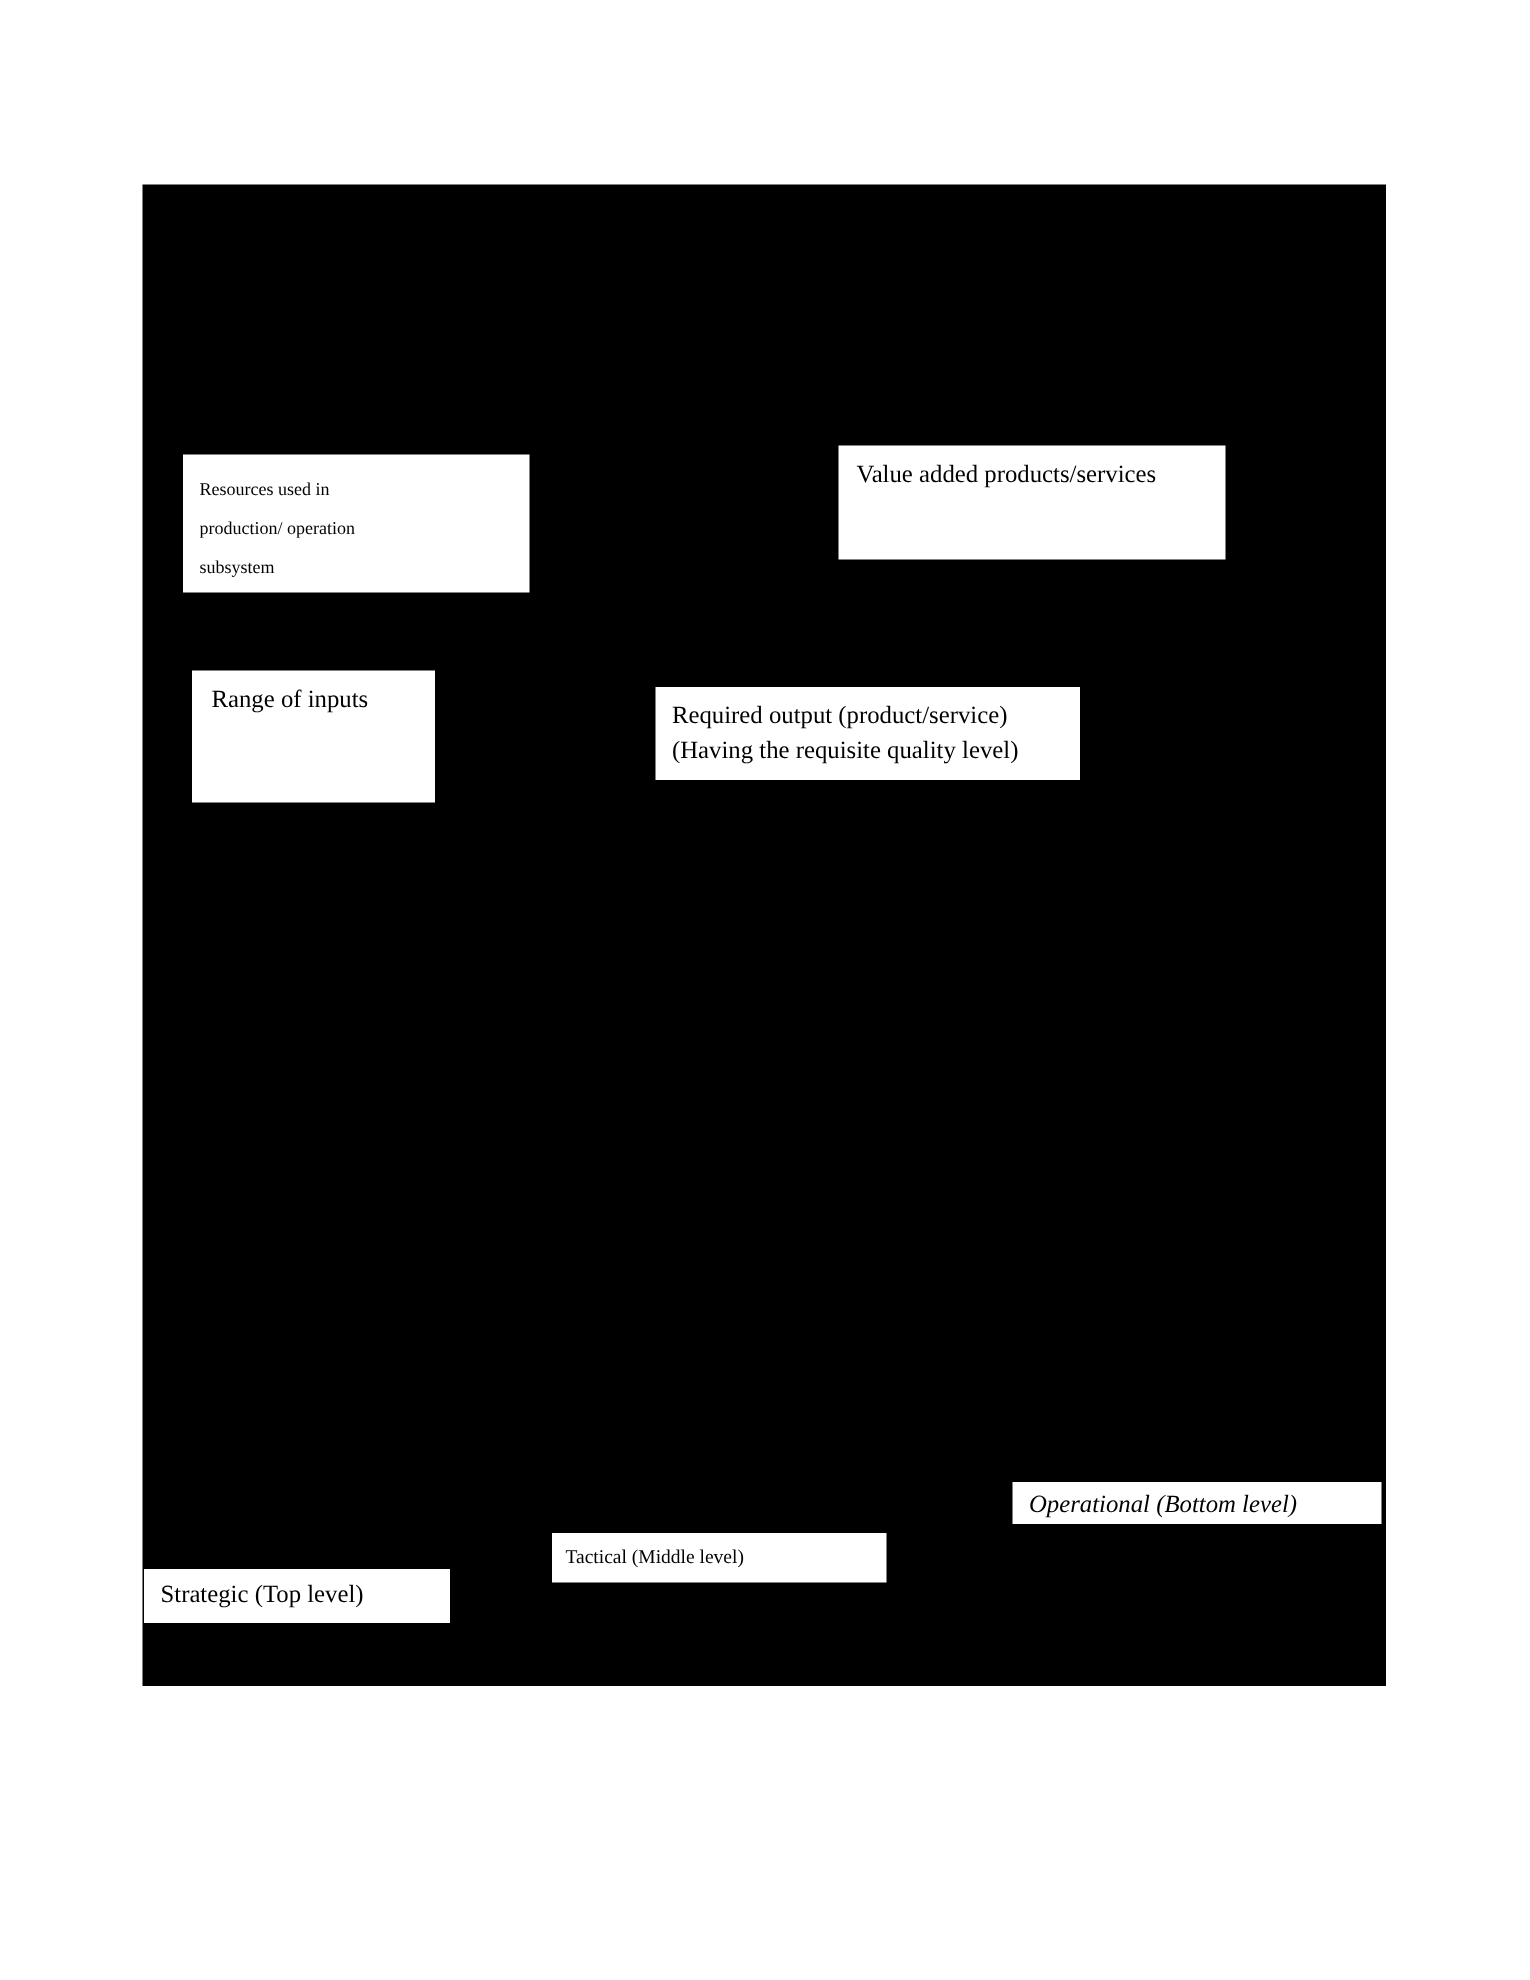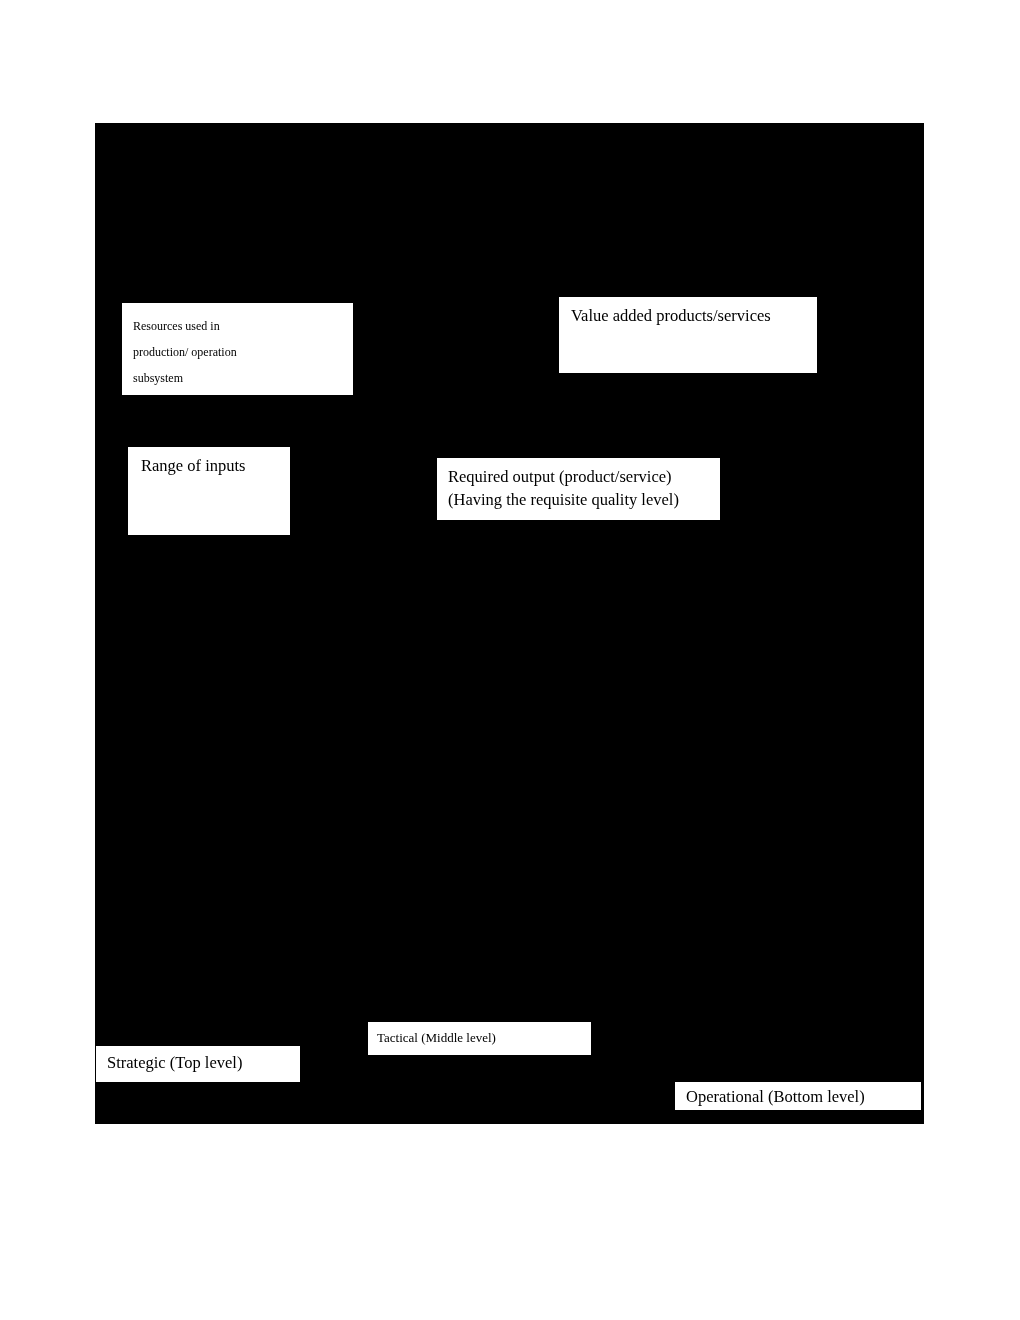--- a/index.html
+++ b/index.html
@@ -96,22 +96,23 @@
   #box-tactical {
     left: 368px;  top: 1022px;  width: 223px;  height: 33px;
     padding: 5px 0 0 9px;
   }
   #box-tactical .label-text {
     font-size: 13px;
     line-height: 22px;
   }
 
   #box-operational {
-    left: 675px;  top: 1082px;  width: 246px;  height: 28px;
+    left: 675px;  top: 988px;  width: 246px;  height: 28px;
     padding: 4px 0 0 11px;
+    font-style: italic;
   }
   #box-operational .label-text {
     font-size: 16.5px;
     line-height: 22px;
   }
 </style>
 </head>
 <body>
 
 <div id="page" style="background: rgb(255, 255, 255);">

